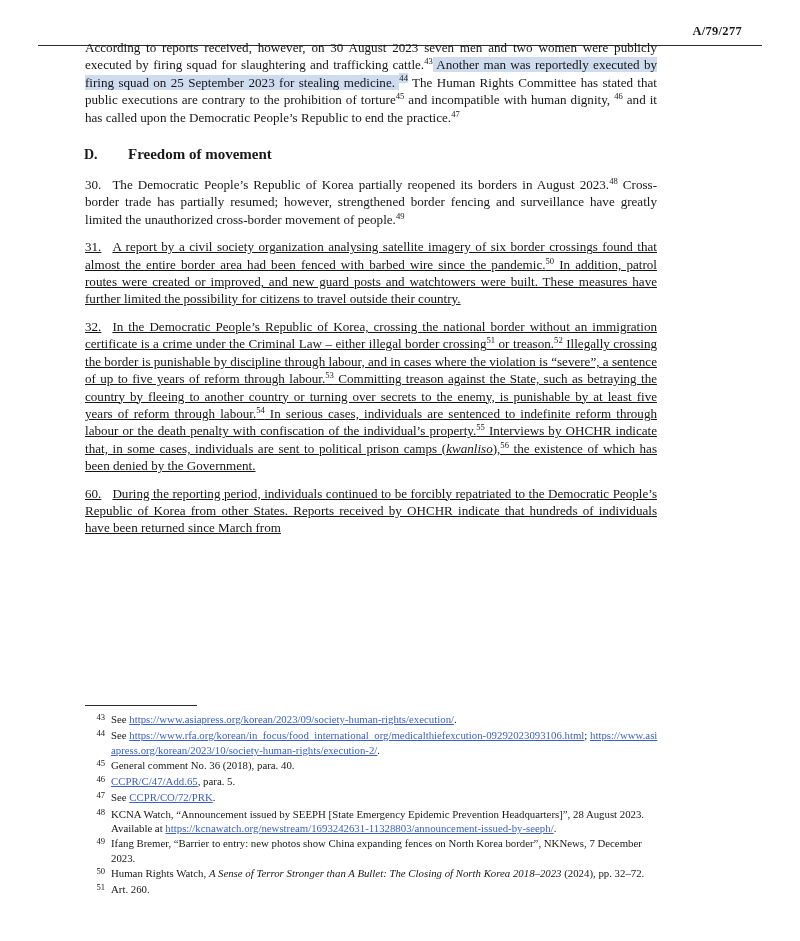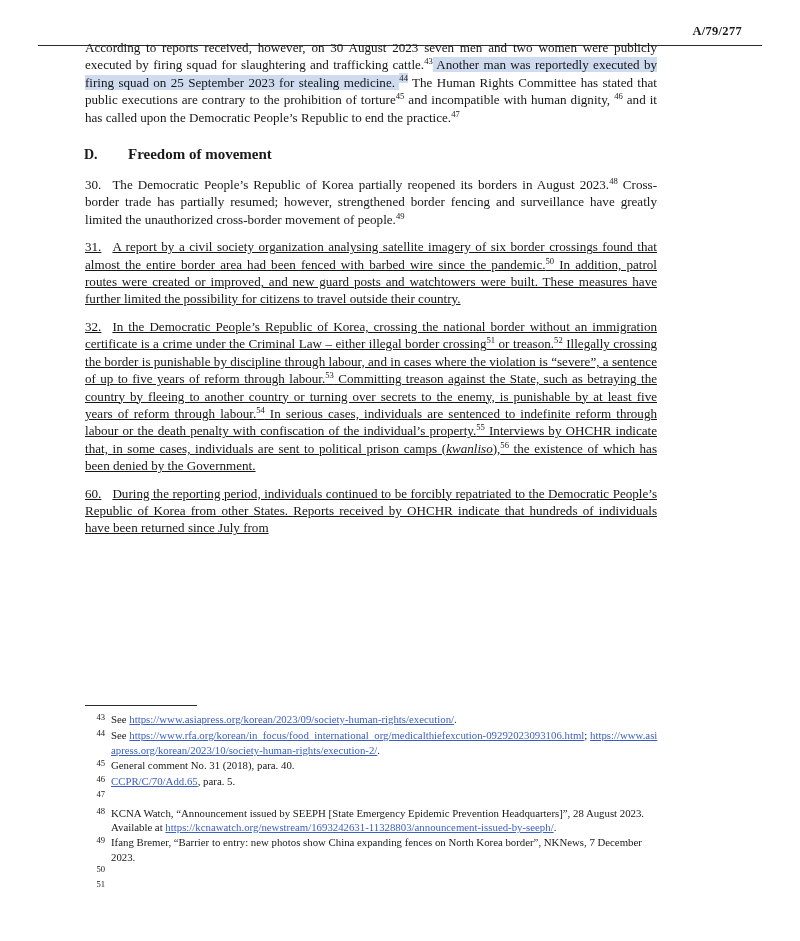--- a/index.html
+++ b/index.html
@@ -147,56 +147,59 @@
 
     <div class="heading-row">
       <div class="heading-letter">D.</div>
       <div class="heading-text">Freedom of movement</div>
     </div>
 
     <div id="numbered-paras">
         <p class="body-para"><span class="indent-num">30.</span><span class="num-gap"></span><span>The Democratic People’s Republic of Korea partially reopened its borders in August 2023.</span><sup>48</sup><span> Cross-border trade has partially resumed; however, strengthened border fencing and surveillance have greatly limited the unauthorized cross-border movement of people.</span><sup>49</sup></p>
         <p class="body-para"><span class="indent-num">31.</span><span class="num-gap"></span><span>A report by a civil society organization analysing satellite imagery of six border crossings found that almost the entire border area had been fenced with barbed wire since the pandemic.</span><sup>50</sup><span> In addition, patrol routes were created or improved, and new guard posts and watchtowers were built. These measures have further limited the possibility for citizens to travel outside their country.</span></p>
         <p class="body-para"><span class="indent-num">32.</span><span class="num-gap"></span><span>In the Democratic People’s Republic of Korea, crossing the national border without an immigration certificate is a crime under the Criminal Law – either illegal border crossing</span><sup>51</sup><span> or treason.</span><sup>52</sup><span> Illegally crossing the border is punishable by discipline through labour, and in cases where the violation is “severe”, a sentence of up to five years of reform through labour.</span><sup>53</sup><span> Committing treason against the State, such as betraying the country by fleeing to another country or turning over secrets to the enemy, is punishable by at least five years of reform through labour.</span><sup>54</sup><span> In serious cases, individuals are sentenced to indefinite reform through labour or the death penalty with confiscation of the individual’s property.</span><sup>55</sup><span> Interviews by OHCHR indicate that, in some cases, individuals are sent to political prison camps (</span><em>kwanliso</em><span>),</span><sup>56</sup><span> the existence of which has been denied by the Government.</span></p>
-        <p class="body-para"><span class="indent-num">60.</span><span class="num-gap"></span><span>During the reporting period, individuals continued to be forcibly repatriated to the Democratic People’s Republic of Korea from other States. Reports received by OHCHR indicate that hundreds of individuals have been returned since July from</span></p>
+        <p class="body-para"><span class="indent-num">60.</span><span class="num-gap"></span><span>During the reporting period, individuals continued to be forcibly repatriated to the Democratic People’s Republic of Korea from other States. Reports received by OHCHR indicate that hundreds of individuals have been returned since March from</span></p>
       </div>
 
   </div>
 
   <div class="footnote-rule"></div>
 
   <div class="footnotes" id="footnote-list">
       <div class="fn">
         <div class="fn-num">43</div>
         <div class="fn-text"><span>See </span><a class="lnk" href="#">https://www.asiapress.org/korean/2023/09/society-human-rights/execution/</a><span>.</span></div>
       </div>
       <div class="fn">
         <div class="fn-num">44</div>
         <div class="fn-text"><span>See </span><a class="lnk" href="#">https://www.rfa.org/korean/in_focus/food_international_org/medicalthiefexcution-09292023093106.html</a><span>; </span><a class="lnk" href="#">https://www.asiapress.org/korean/2023/10/society-human-rights/execution-2/</a><span>.</span></div>
       </div>
       <div class="fn">
         <div class="fn-num">45</div>
-        <div class="fn-text"><span>General comment No. 31 (2018), para. 40.</span></div>
+        <div class="fn-text"><span>General comment No. 36 (2018), para. 40.</span></div>
       </div>
       <div class="fn">
         <div class="fn-num">46</div>
-        <div class="fn-text"><a class="lnk" href="#">CCPR/C/70/Add.65</a><span>, para. 5.</span></div>
+        <div class="fn-text"><a class="lnk" href="#">CCPR/C/47/Add.65</a><span>, para. 5.</span></div>
       </div>
       <div class="fn">
         <div class="fn-num">47</div>
+        <div class="fn-text"><span>See </span><a class="lnk" href="#">CCPR/CO/72/PRK</a><span>.</span></div>
       </div>
       <div class="fn">
         <div class="fn-num">48</div>
         <div class="fn-text"><span>KCNA Watch, “Announcement issued by SEEPH [State Emergency Epidemic Prevention Headquarters]”, 28 August 2023. Available at </span><a class="lnk" href="#">https://kcnawatch.org/newstream/1693242631-11328803/announcement-issued-by-seeph/</a><span>.</span></div>
       </div>
       <div class="fn">
         <div class="fn-num">49</div>
         <div class="fn-text"><span>Ifang Bremer, “Barrier to entry: new photos show China expanding fences on North Korea border”, NKNews, 7 December 2023.</span></div>
       </div>
       <div class="fn">
         <div class="fn-num">50</div>
+        <div class="fn-text"><span>Human Rights Watch, </span><em class="ital">A Sense of Terror Stronger than A Bullet: The Closing of North Korea 2018–2023</em><span> (2024), pp. 32–72.</span></div>
       </div>
       <div class="fn">
         <div class="fn-num">51</div>
+        <div class="fn-text"><span>Art. 260.</span></div>
       </div>
     </div>
 
 </div>
 
 </body></html>

